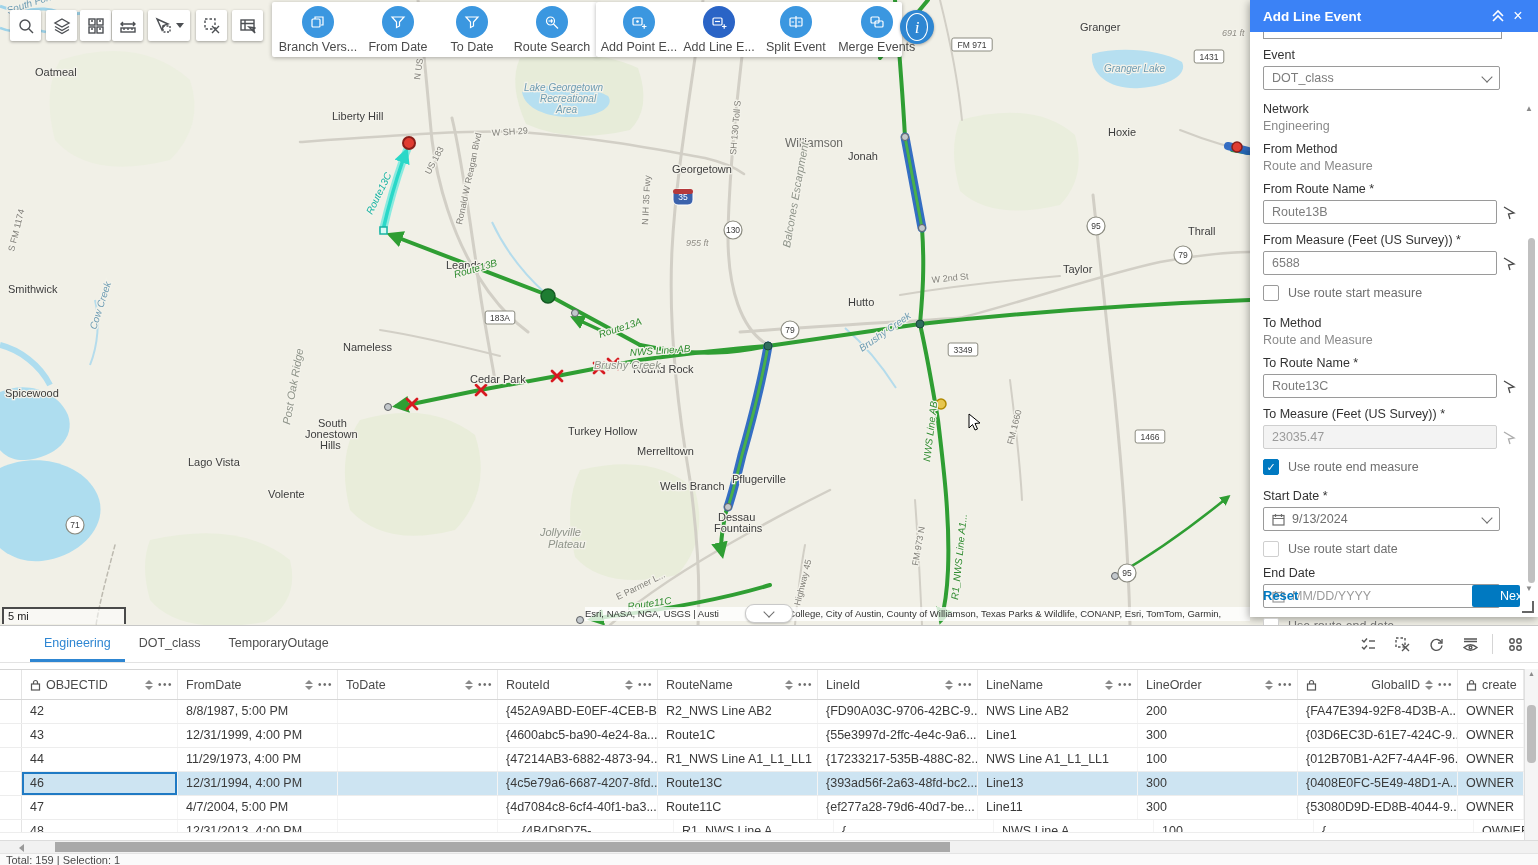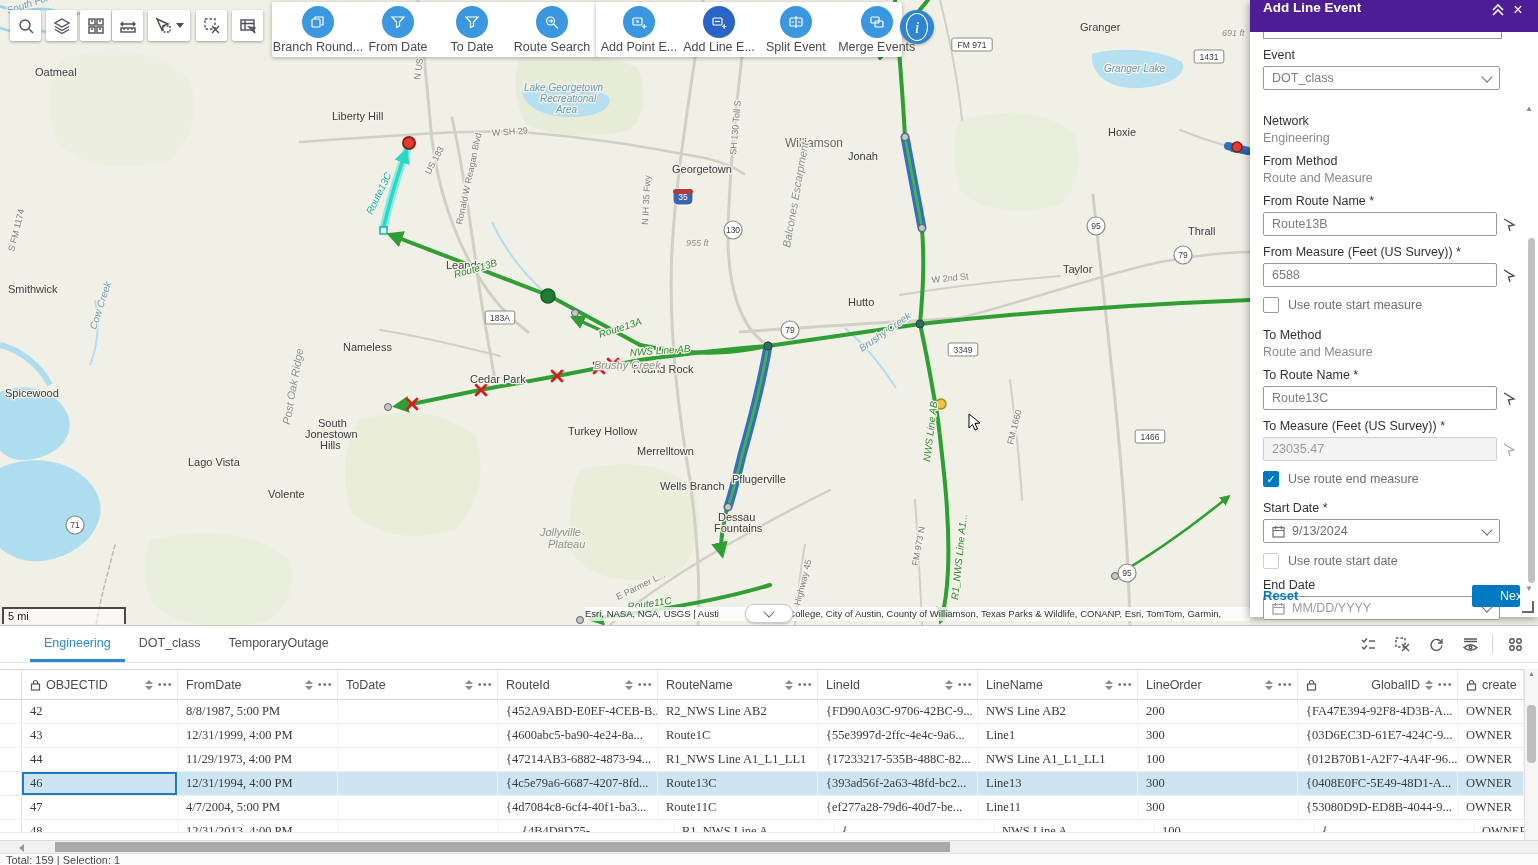--- a/index.html
+++ b/index.html
@@ -39,21 +39,21 @@
   .scalebar{position:absolute;left:2px;top:607px;width:116px;height:15px;border:2px solid #4a4a4a;border-bottom:none;
             background:rgba(255,255,255,.55);font-size:11px;color:#222;padding-left:4px;line-height:14px;}
   .attr{position:absolute;left:585px;top:607px;width:665px;height:14px;background:rgba(255,255,255,.78);
         font-size:9.5px;color:#323232;line-height:14px;white-space:nowrap;overflow:hidden;display:flex;}
   .attrpill{position:absolute;left:745px;top:604px;width:46px;height:17px;background:#fff;border:1px solid #c9c9c9;
             border-radius:9px;display:flex;align-items:center;justify-content:center;box-shadow:0 1px 2px rgba(0,0,0,.2);cursor:pointer;}
   .chev{display:inline-block;width:7px;height:7px;border-right:1.6px solid #6e6e6e;border-bottom:1.6px solid #6e6e6e;transform:rotate(45deg);margin-top:-3px;}
   #cursor{position:absolute;left:968px;top:413px;pointer-events:none;}
   
   #panel{position:absolute;top:0;right:0;width:288px;height:617px;background:#fff;box-shadow:-1px 2px 8px rgba(0,0,0,.35);}
-  .phead{height:32px;background:#4c1d95;color:#fff;display:flex;padding:0 10px 0 13px;}
+  .phead{height:32px;background:#3b82f6;color:#fff;display:flex;align-items:center;padding:0 10px 0 13px;}
   .ptitle{font-size:13.5px;font-weight:bold;flex:1;}
   .picon{width:20px;height:20px;display:flex;align-items:center;justify-content:center;cursor:pointer;color:#fff;}
   .picon svg{stroke:#fff;fill:none;stroke-width:1.6;}
   .pbody{position:relative;padding:0 22px 0 13px;font-size:12.5px;color:#323232;}
   .stub{height:6px;border:1px solid #9a9a9a;border-top:none;width:237px;margin-top:0;}
   .flabel{margin-top:9px;font-size:12.5px;color:#323232;}
   .fvalue{margin-top:3px;color:#8a8a8a;}
   .selbox{margin-top:4px;width:237px;height:24px;border:1px solid #9a9a9a;border-radius:2px;display:flex;align-items:center;
           padding:0 8px;color:#7c7c7c;font-size:12.5px;box-sizing:border-box;cursor:pointer;background:#fff;}
   .selbox .sp{flex:1;}
@@ -91,21 +91,21 @@
   #thead{position:absolute;left:0;top:43px;height:31px;width:1524px;display:flex;border-top:1px solid #d6d6d6;border-bottom:1px solid #d6d6d6;box-sizing:border-box;background:#fff;}
   .gut{width:22px;flex:none;border-right:1px solid #e4e4e4;box-sizing:border-box;}
   .hcell{display:flex;align-items:center;padding:0 4px 0 8px;border-right:1px solid #e9e9e9;box-sizing:border-box;flex:none;color:#4a4a4a;font-size:12.5px;gap:5px;}
   .hcell .hlabel{flex:1;white-space:nowrap;overflow:hidden;}
   .hcell svg{flex:none;}
   .sortw{display:inline-flex;flex-direction:column;gap:2px;cursor:pointer;}
   .tri{width:0;height:0;border-left:4px solid transparent;border-right:4px solid transparent;}
   .tri.up{border-bottom:4px solid #8b8b8b;}
   .tri.dn{border-top:4px solid #8b8b8b;}
   .hdots{color:#6e6e6e;font-size:10px;letter-spacing:1.5px;cursor:pointer;}
-  #tbody{position:absolute;left:0;top:74px;width:1524px;font-family:Liberation Serif, serif;}
+  #tbody{position:absolute;left:0;top:74px;width:1524px;}
   .trow{display:flex;height:24px;border-bottom:1px solid #ededed;box-sizing:border-box;background:#fff;}
   .trow.partial{height:13px;overflow:hidden;}
   .tcell{flex:none;box-sizing:border-box;padding:0 4px 0 8px;font-size:12.5px;color:#3a3a3a;line-height:23px;
          white-space:nowrap;overflow:hidden;border-right:1px solid #f4f4f4;}
   .trow.sel .tcell{background:#cde4f2;}
   .trow.sel .tcell.selcell{box-shadow:inset 0 0 0 2px #1f7ac4;background:#cde4f2;}
   #vscroll{position:absolute;right:0;top:43px;width:14px;height:183px;background:#f5f5f5;border-left:1px solid #e0e0e0;box-sizing:border-box;}
   #vscroll .vthumb{position:absolute;left:2px;top:36px;width:9px;height:58px;background:#bdbdbd;border-radius:4px;}
   #vscroll .va{position:absolute;left:3px;font-size:7px;color:#8a8a8a;}
   #hscroll{position:absolute;left:0;top:214px;width:1538px;height:13px;background:#f1f1f1;border-top:1px solid #dcdcdc;box-sizing:border-box;}
@@ -406,21 +406,21 @@
 
     
     <div class="card" style="left:272px;width:306px;">
       <button class="tbtn">
         <span class="circ">
             <svg width="16" height="16">
               <rect x="2" y="5" width="8" height="8" rx="1"></rect>
               <path d="M5,5 V3 h8 v8 h-2"></path>
             </svg>
           </span>
-        <span class="tlabel">Branch Round...</span>
+        <span class="tlabel">Branch Vers...</span>
       </button>
       <button class="tbtn">
         <span class="circ">
             <svg width="16" height="16">
               <path d="M2,3 h12 l-4.5,5 v4 l-3,1.5 V8 Z"></path>
             </svg>
           </span>
         <span class="tlabel">From Date</span>
       </button>
       <button class="tbtn">
@@ -508,21 +508,21 @@
       </span>
       <span class="picon" style="font-size:16px;">×</span>
     </div>
     <div class="pbody">
       <div class="stub"></div>
       <div class="flabel">Event</div>
       <div class="selbox">
         <span class="sp">DOT_class</span>
         <i class="chev"></i>
       </div>
-      <div class="flabel" style="margin-top:24px;">Network</div>
+      <div class="flabel" style="margin-top:12px;">Network</div>
       <div class="fvalue">Engineering</div>
       <div class="flabel">From Method</div>
       <div class="fvalue">Route and Measure</div>
       <div class="flabel">From Route Name *</div>
       <div class="inprow">
         <input class="inp" readonly="" value="Route13B" style="">
         <span class="ptr">
             <svg width="14" height="15">
               <path d="M2,2 L12,8 6.5,9 8,14" fill="none" stroke="#4a4a4a" stroke-width="1.3"></path>
             </svg>

